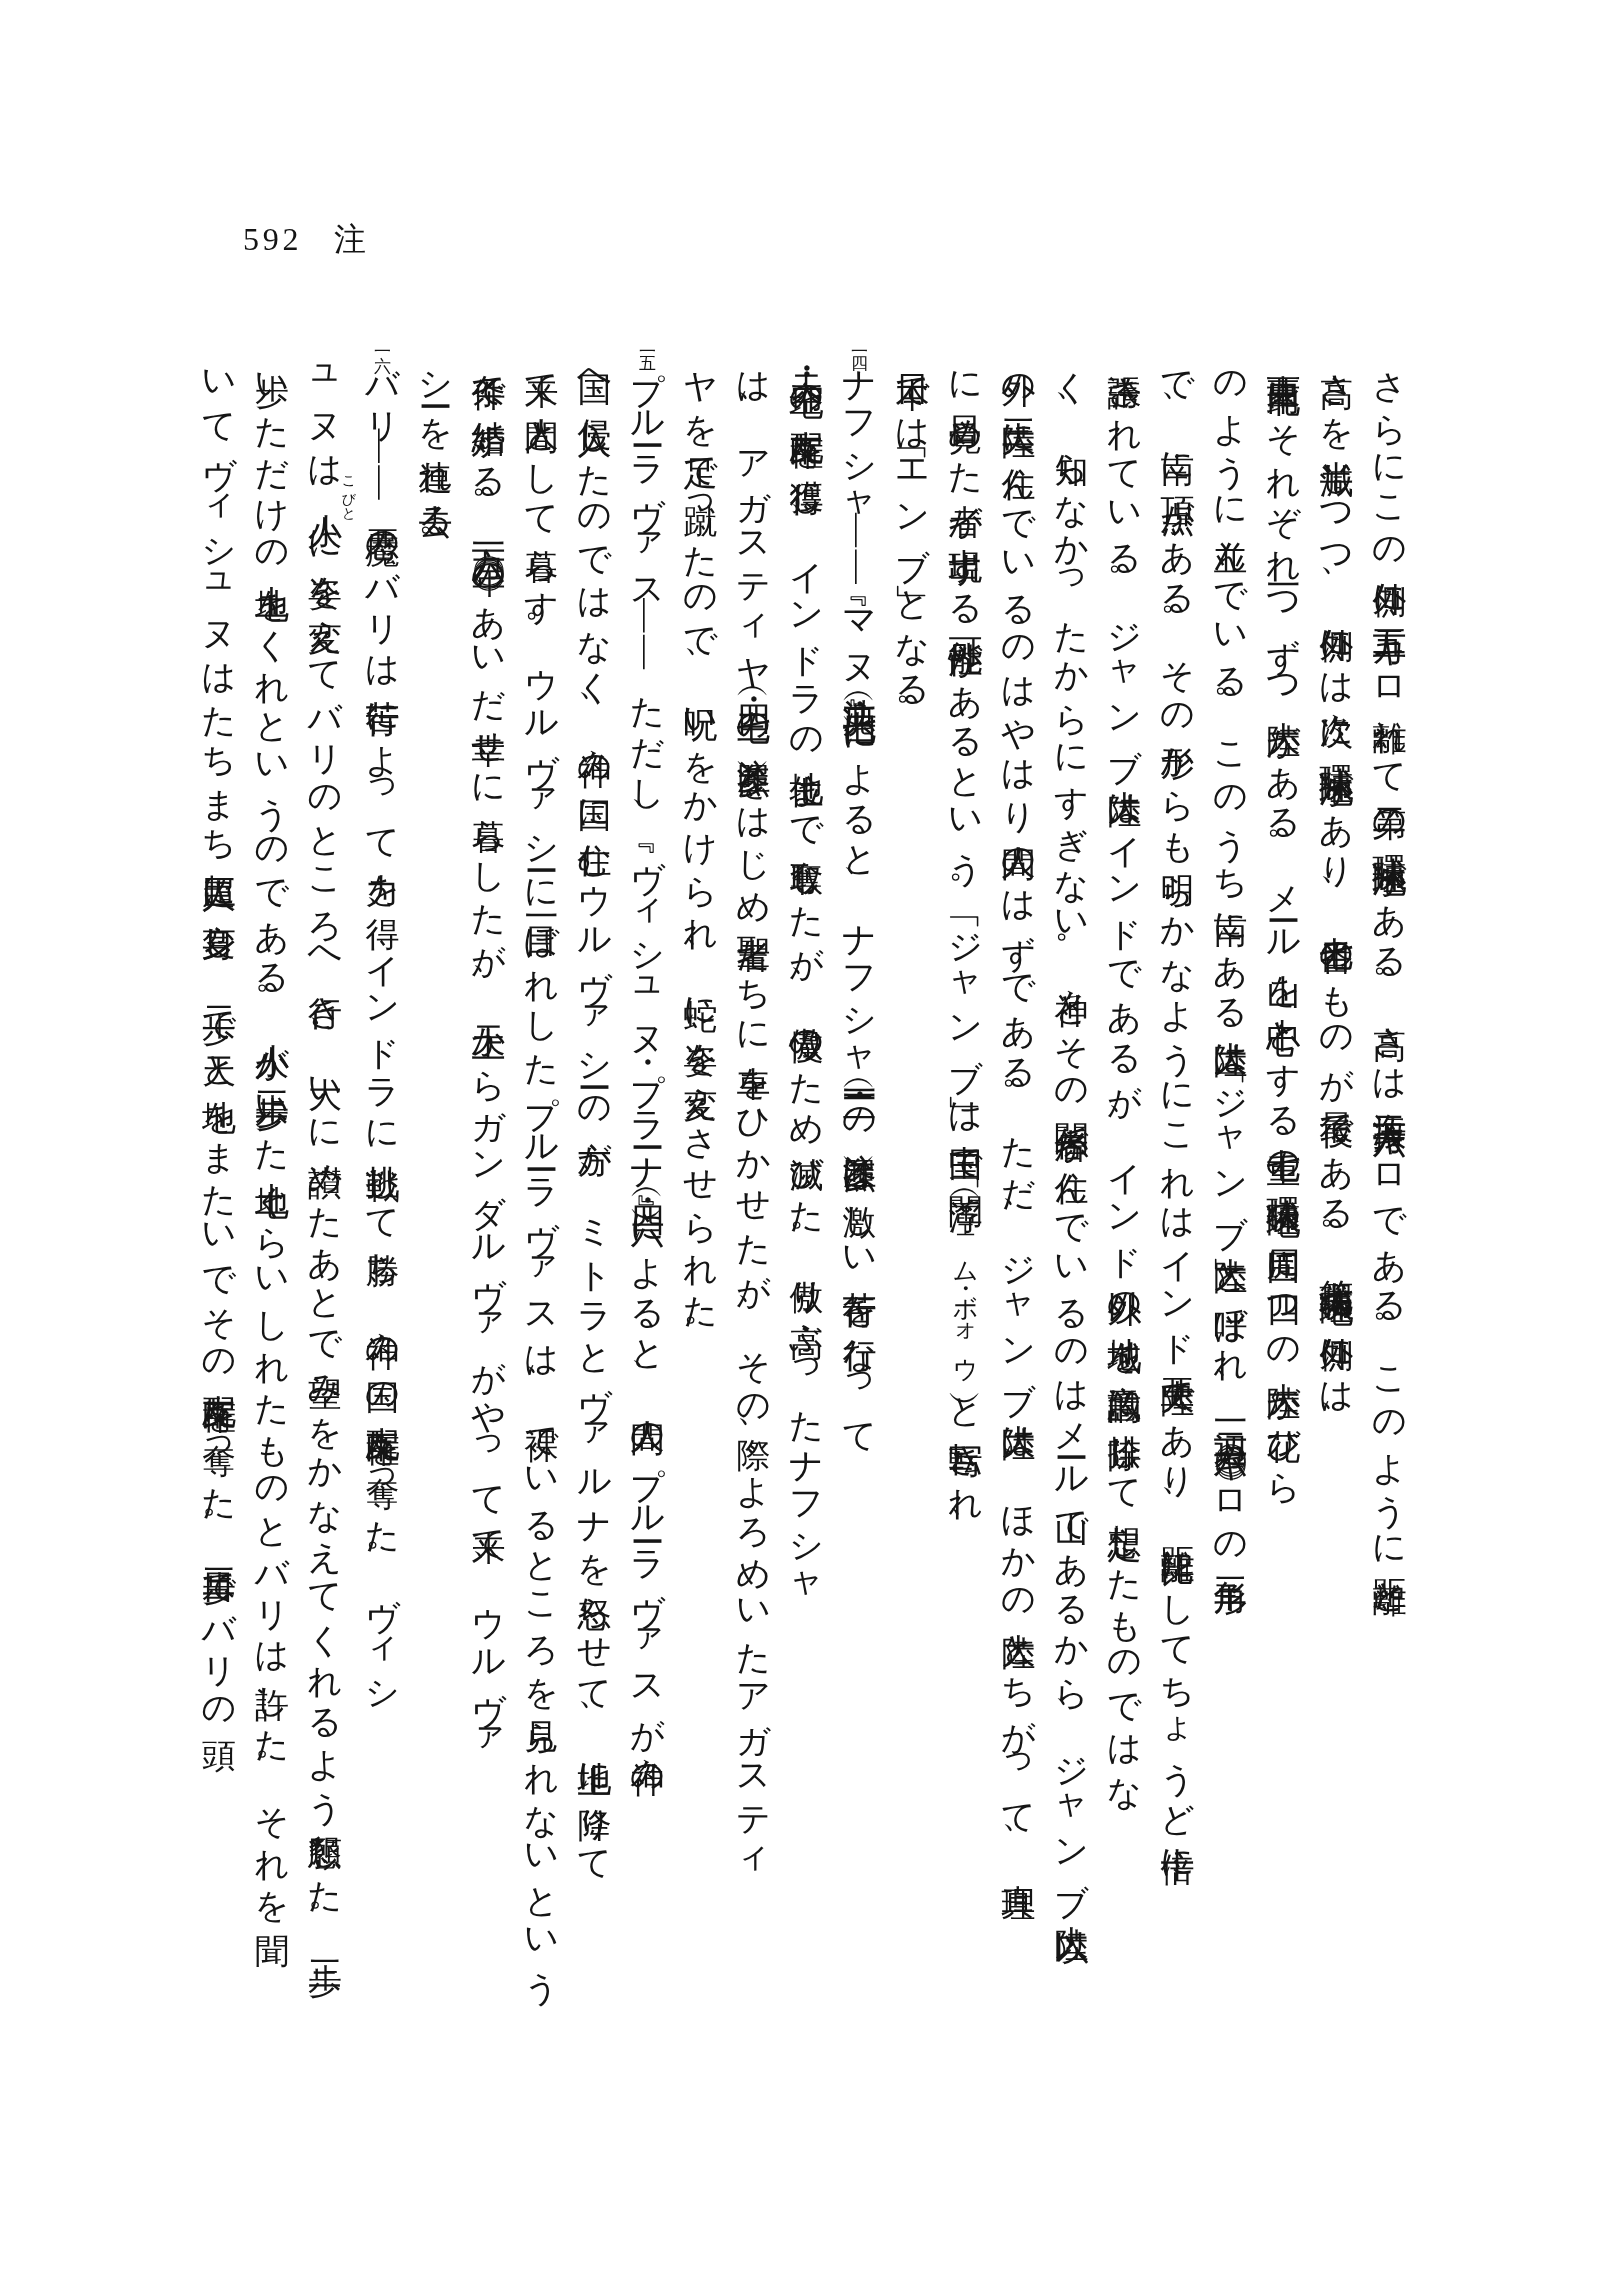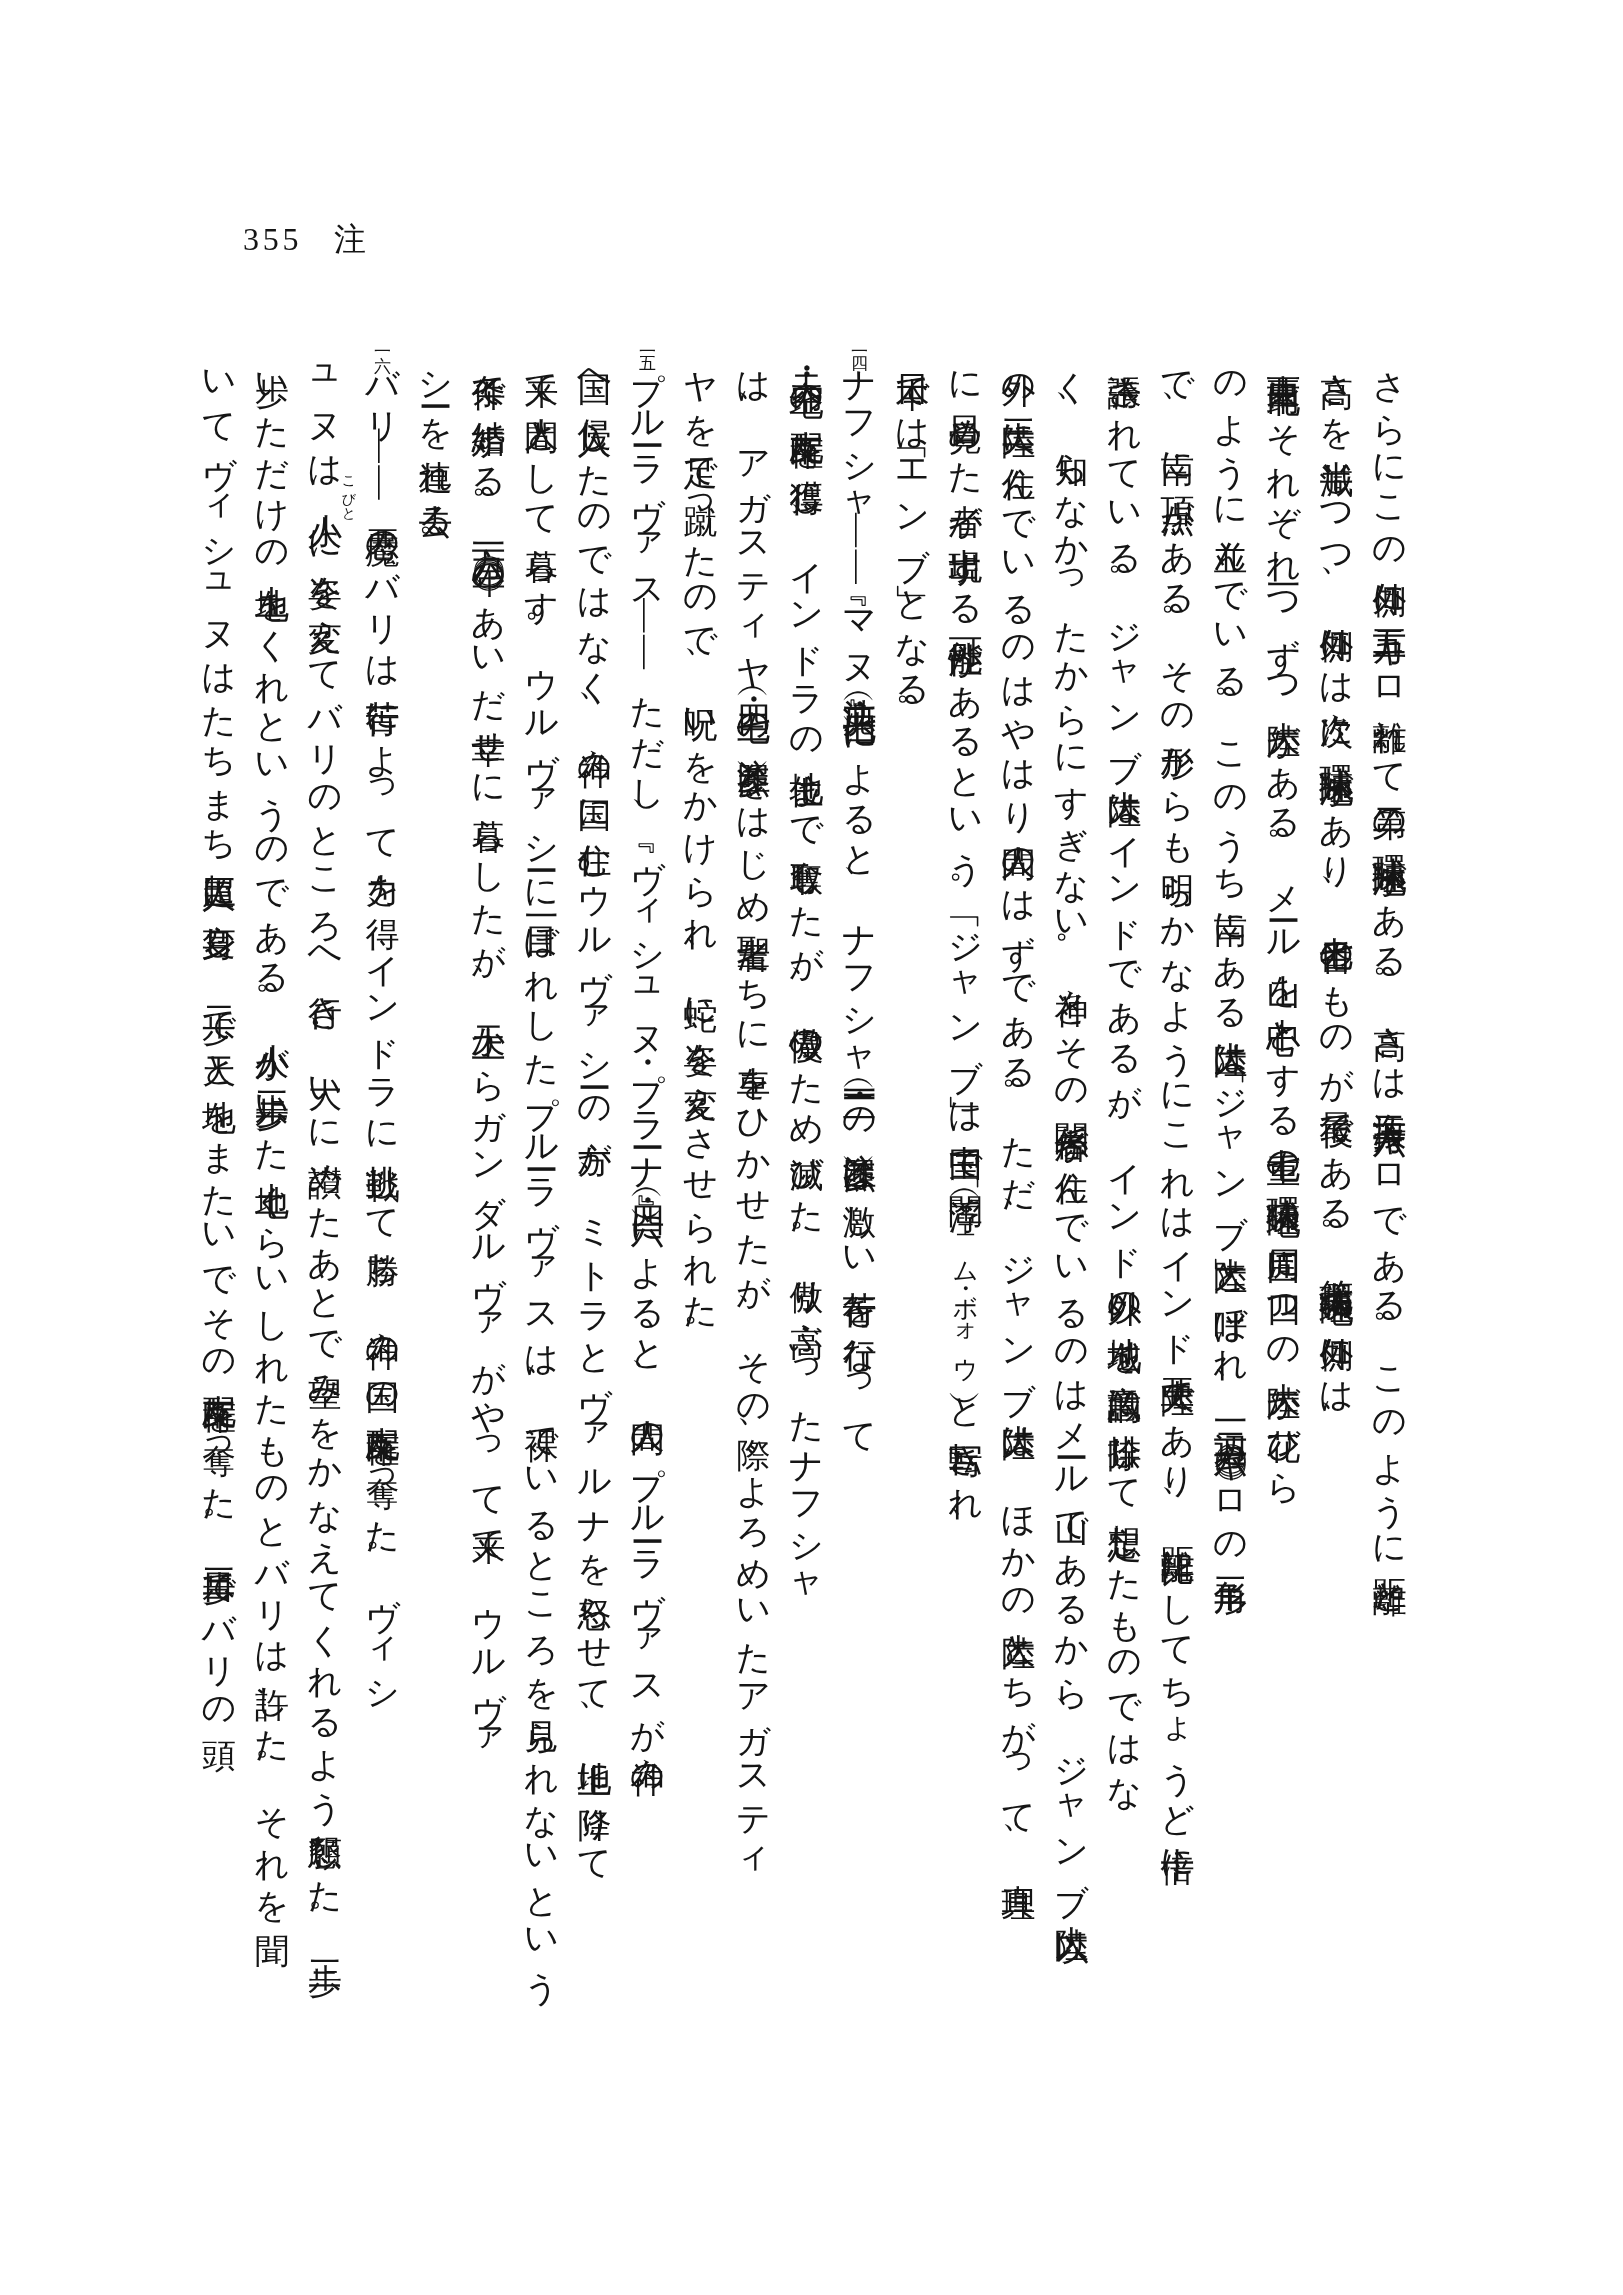--- a/index.html
+++ b/index.html
@@ -52,21 +52,21 @@
 
   
   ruby { ruby-align: center; }
   rt { font-size: 14px; letter-spacing: 0; font-family: "Liberation Serif", "DejaVu Serif", serif; }
 </style>
 </head>
 <body>
 
 <div class="page">
   <header class="page-header">
-    <span class="page-number">355</span><span class="section-label">注</span>
+    <span class="page-number">592</span><span class="section-label">注</span>
   </header>
   <main class="notes-block" id="notes-block">
       <section class="note">
         <div class="line"><span>さらにこの外側に五二万キロ離れて第二の環状陸地がある。高さは海抜二六万キロである。このように距離と</span></div>
         <div class="line"><span>高さを半減しつつ、外側には次々に環状陸地があり、七番目のものが最後である。第七環状陸地の外側には、</span></div>
         <div class="line"><span>東西南北にそれぞれ一つずつ大陸がある。メール山を中心とする七重の環状陸地の周囲に四つの大陸が花びら</span></div>
         <div class="line"><span>のように並んでいる。このうち南にある大陸は「ジャンブ大陸」と呼ばれ、一辺二万六〇〇〇キロの三角形</span></div>
         <div class="line"><span>で、南に頂点がある。その形からも明らかなようにこれはインド亜大陸であり、距離比にしてちょうど十倍に</span></div>
         <div class="line"><span>誇張されている。ジャンブ大陸はインドであるが、インド以外の地域を意識的に排除して想定したものではな</span></div>
         <div class="line"><span>く、知らなかったからにすぎない。神々とその関係者が住んでいるのはメール山であるから、ジャンブ大陸以</span></div>

